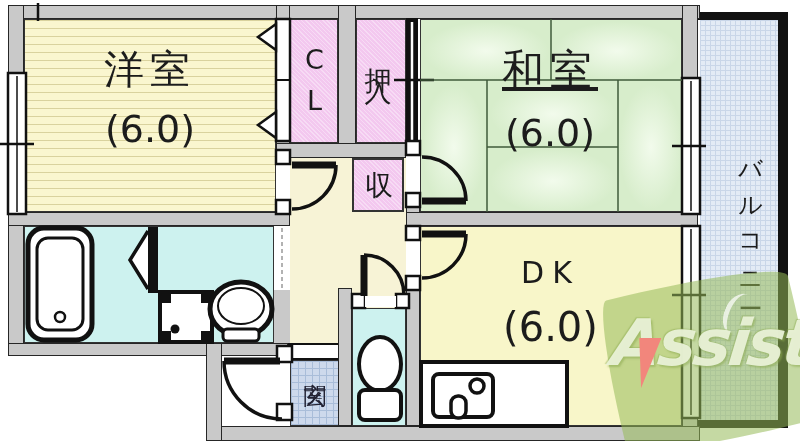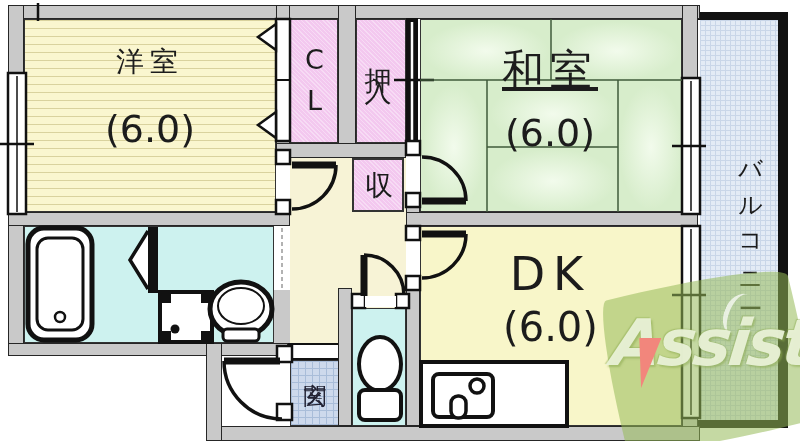--- a/index.html
+++ b/index.html
@@ -194,28 +194,28 @@
     <g>
       <rect x="421" y="362" width="146" height="64" fill="#fff" stroke="#111" stroke-width="4"></rect>
       <rect x="433" y="374" width="60" height="43" rx="6" fill="#fff" stroke="#111" stroke-width="4"></rect>
       <circle cx="477" cy="386" r="7" fill="#fff" stroke="#111" stroke-width="3.5"></circle>
       <rect x="451" y="396" width="15" height="22" rx="7" fill="#fff" stroke="#111" stroke-width="3.5"></rect>
     </g>
 
     <line x1="38" y1="3" x2="38" y2="21" stroke="#111" stroke-width="2.5"></line>
   </svg>
 
-  <div class="lbl" style="left:60px;top:46px;width:180px;font-size:28px;letter-spacing:6px;">洋室</div>
+  <div class="lbl" style="left:60px;top:46px;width:180px;font-size:40px;letter-spacing:6px;">洋室</div>
   <div class="lbl" style="left:60px;top:108px;width:180px;font-size:38px;">(6.0)</div>
   <div class="lbl vert upright" style="left:299px;top:44px;font-size:27px;letter-spacing:10px;">CL</div>
   <div class="lbl vert upright" style="left:363px;top:46px;font-size:27px;letter-spacing:9px;">押入</div>
   <div class="lbl" style="left:455px;top:46px;width:190px;font-size:42px;letter-spacing:6px;text-decoration:underline;">和室</div>
   <div class="lbl" style="left:455px;top:112px;width:190px;font-size:38px;">(6.0)</div>
   <div class="lbl" style="left:364px;top:170px;width:30px;font-size:28px;">収</div>
-  <div class="lbl" style="left:458px;top:248px;width:185px;font-size:46px;letter-spacing:8px;">DK</div>
+  <div class="lbl" style="left:458px;top:256px;width:185px;font-size:30px;letter-spacing:8px;">DK</div>
   <div class="lbl" style="left:458px;top:304px;width:185px;font-size:40px;">(6.0)</div>
   <div class="lbl vert upright" style="left:302px;top:364px;font-size:23px;letter-spacing:3px;color:#223;">玄関</div>
   <div class="lbl vert" style="left:736px;top:142px;font-size:24px;letter-spacing:11px;">バルコニー</div>
 
   <div class="leaf"></div>
   <div class="leaf-vein"></div>
   <div class="logo-text">Assist</div>
   <div class="logo-tri"></div>
 
 </div>

